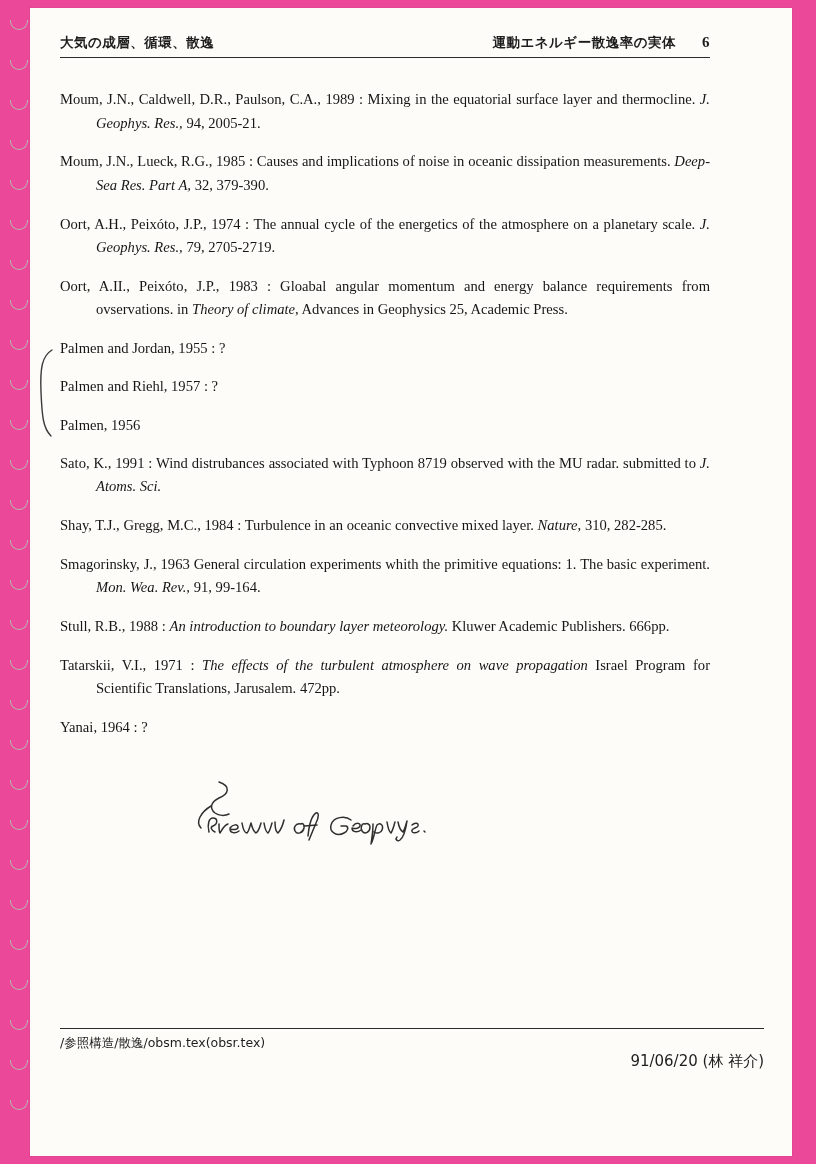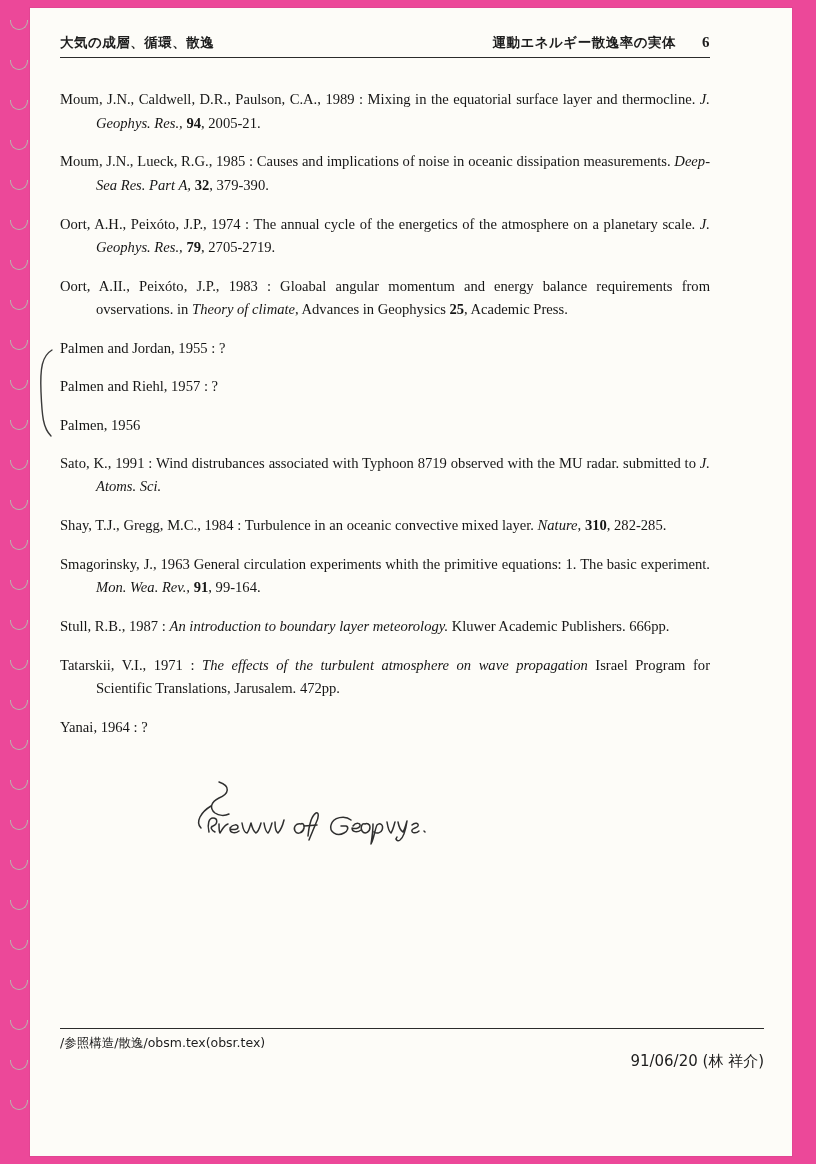--- a/index.html
+++ b/index.html
@@ -96,21 +96,21 @@
     padding-left: 36px;
     text-indent: -36px;
   }
   .ref.compact {
     margin-bottom: 14px;
   }
   .ref i, .it {
     font-style: italic;
   }
   .bd {
-    font-weight: bold;
+    font-weight: normal;
   }
   
   .bracket {
     position: absolute;
     left: 34px;
     top: 348px;
     width: 22px;
     height: 90px;
   }
   .bracket svg { display: block; }
@@ -193,21 +193,21 @@
         <p class="ref"><span>Moum, J.N., Caldwell, D.R., Paulson, C.A., 1989 : Mixing in the equatorial surface layer and thermocline. </span><i>J. Geophys. Res.,</i><span> </span><span class="bd">94</span><span>, 2005-21.</span></p>
         <p class="ref"><span>Moum, J.N., Lueck, R.G., 1985 : Causes and implications of noise in oceanic dissipation measurements. </span><i>Deep-Sea Res. Part A,</i><span> </span><span class="bd">32</span><span>, 379-390.</span></p>
         <p class="ref"><span>Oort, A.H., Peixóto, J.P., 1974 : The annual cycle of the energetics of the atmosphere on a planetary scale. </span><i>J. Geophys. Res.,</i><span> </span><span class="bd">79</span><span>, 2705-2719.</span></p>
         <p class="ref"><span>Oort, A.II., Peixóto, J.P., 1983 : Gloabal angular momentum and energy balance requirements from ovservations. in </span><i>Theory of climate</i><span>, Advances in Geophysics </span><span class="bd">25</span><span>, Academic Press.</span></p>
         <p class="ref compact"><span>Palmen and Jordan, 1955 : ?</span></p>
         <p class="ref compact"><span>Palmen and Riehl, 1957 : ?</span></p>
         <p class="ref compact"><span>Palmen, 1956</span></p>
         <p class="ref"><span>Sato, K., 1991 : Wind distrubances associated with Typhoon 8719 observed with the MU radar. submitted to </span><i>J. Atoms. Sci.</i></p>
         <p class="ref"><span>Shay, T.J., Gregg, M.C., 1984 : Turbulence in an oceanic convective mixed layer. </span><i>Nature</i><span>, </span><span class="bd">310</span><span>, 282-285.</span></p>
         <p class="ref"><span>Smagorinsky, J., 1963 General circulation experiments whith the primitive equations: 1. The basic experiment. </span><i>Mon. Wea. Rev.,</i><span> </span><span class="bd">91</span><span>, 99-164.</span></p>
-        <p class="ref"><span>Stull, R.B., 1987 :  </span><i>An introduction to boundary layer meteorology.</i><span>  Kluwer Academic Publishers. 666pp.</span></p>
+        <p class="ref"><span>Stull, R.B., 1988 :  </span><i>An introduction to boundary layer meteorology.</i><span>  Kluwer Academic Publishers. 666pp.</span></p>
         <p class="ref"><span>Tatarskii, V.I., 1971 : </span><i>The effects of the turbulent atmosphere on wave propagation</i><span> Israel Program for Scientific Translations, Jarusalem. 472pp.</span></p>
         <p class="ref"><span>Yanai, 1964 : ?</span></p>
       </div>
   </div>
 
   <div class="bracket">
     <svg width="22" height="90" viewBox="0 0 22 90">
       <path d="M18 2 C8 8, 6 20, 7 44 C8 68, 9 80, 17 88" fill="none" stroke="#3a3a3a" stroke-width="1.4" stroke-linecap="round"></path>
     </svg>
   </div>

